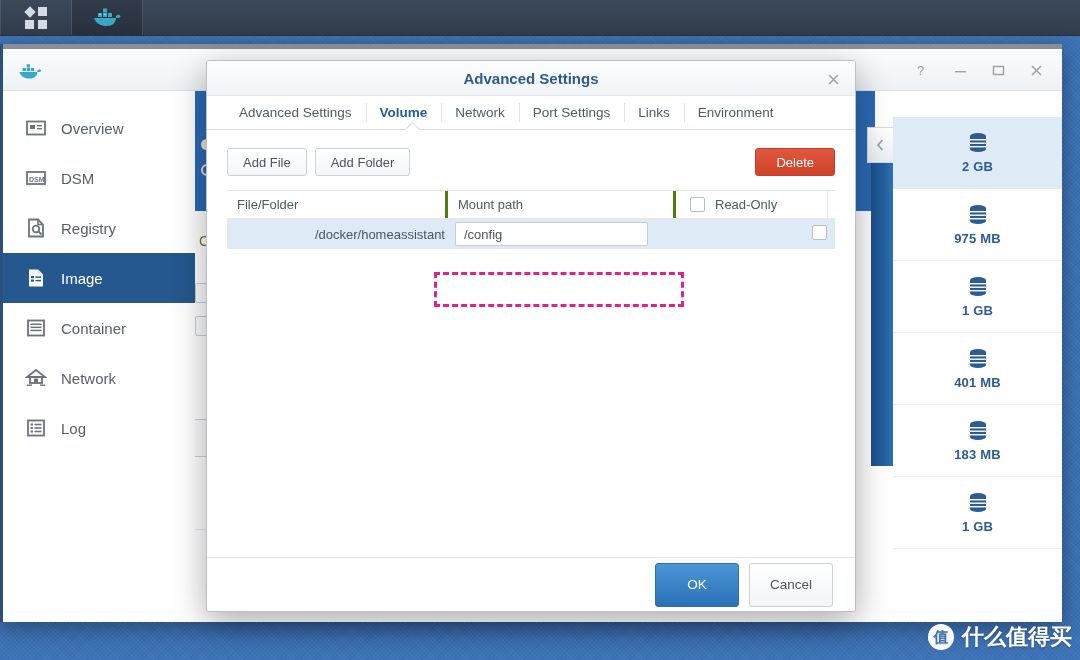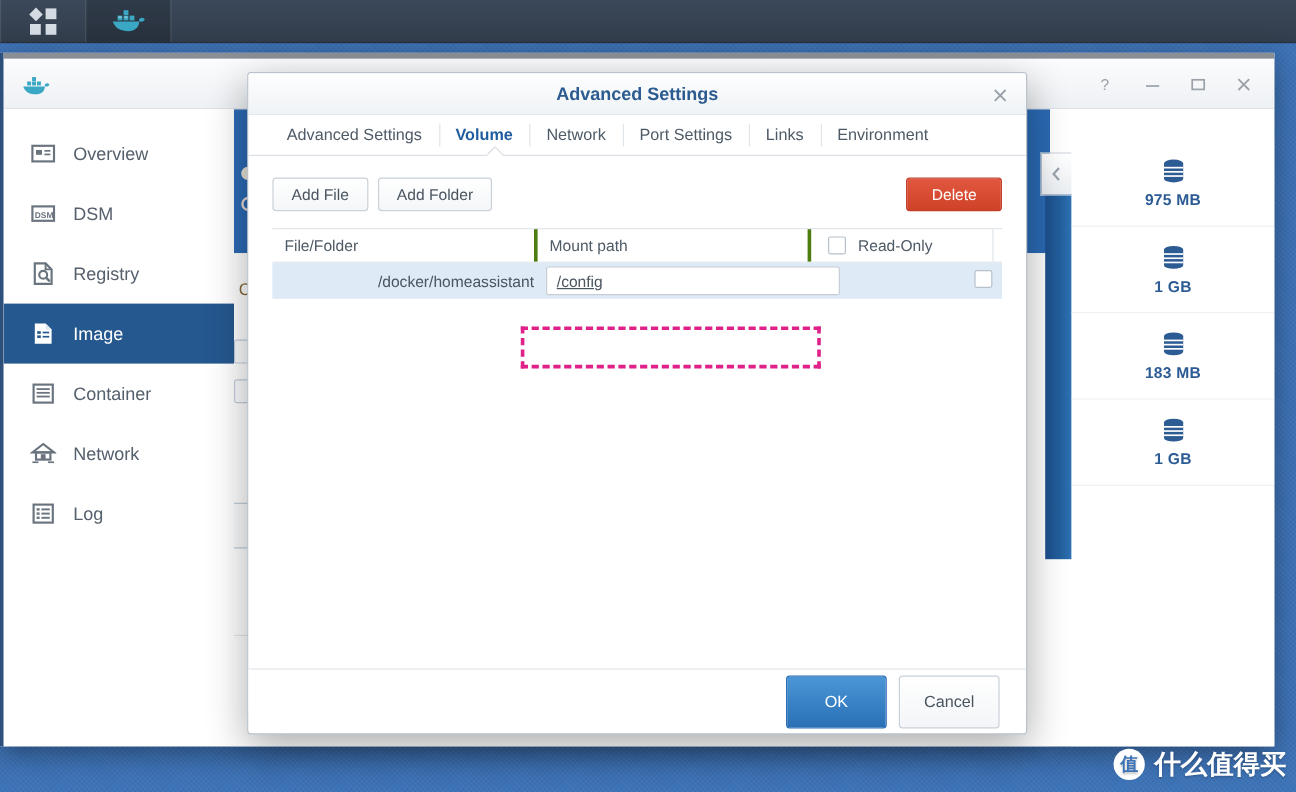--- a/index.html
+++ b/index.html
@@ -214,23 +214,23 @@
   .c4 { flex: 1; }
   .vt-head .c2, .vt-head .c3 { border-left: 3px solid #4d7c0f; }
   .vt-head .c4 { border-left: 1px solid #e2e7ec; }
   .vt-row { height: 30px; background: #dfeaf7; align-items: center; }
   .vt-row .cell { font-size: 13px; color: #4a5560; }
   .cbox {
     width: 15px; height: 15px; border: 1px solid #b6c0ca; background: #fff;
     border-radius: 2px; display: inline-block;
   }
   .mini-input {
-    width: 245px; height: 24px; border: 1px solid #c6cdd5; background: #fff;
+    width: 193px; height: 24px; border: 1px solid #c6cdd5; background: #fff;
     border-radius: 2px; font-size: 13px; color: #4a5560;
-    display: flex; align-items: center; padding-left: 8px; text-decoration: underline;
+    display: flex; align-items: center; padding-left: 8px;
   }
 
   #hl-box {
     position: absolute; left: 227px; top: 142px; width: 250px; height: 35px;
     border: 3px dashed #e0218a; pointer-events: none;
   }
 
   #dlg-footer {
     position: absolute; left: 0; right: 0; bottom: 0; height: 54px;
     border-top: 1px solid #e3e7eb; background: #fff;
@@ -431,20 +431,31 @@
         </div>
 
         <div id="dark-strip"></div>
         <div id="collapse-tab">
           <svg width="9" height="12" viewBox="0 0 9 12">
             <path d="M6.5 1 L2 6 L6.5 11" fill="none" stroke="#9aa2ab" stroke-width="1.8"></path>
           </svg>
         </div>
 
         <div id="img-list">
+          <div class="img-row sel">
+            <svg class="db-icon" width="20" height="22" viewBox="0 0 20 22">
+              <ellipse cx="10" cy="4" rx="8" ry="3" fill="#2d5c94"></ellipse>
+              <rect x="2" y="4" width="16" height="13" fill="#2d5c94"></rect>
+              <ellipse cx="10" cy="17" rx="8" ry="3" fill="#2d5c94"></ellipse>
+              <rect x="2" y="7" width="16" height="1.4" fill="#ffffff"></rect>
+              <rect x="2" y="10.5" width="16" height="1.4" fill="#ffffff"></rect>
+              <rect x="2" y="14" width="16" height="1.4" fill="#ffffff"></rect>
+            </svg>
+            <span class="img-size">2 GB</span>
+          </div>
           <div class="img-row">
             <svg class="db-icon" width="20" height="22" viewBox="0 0 20 22">
               <ellipse cx="10" cy="4" rx="8" ry="3" fill="#2d5c94"></ellipse>
                 <rect x="2" y="4" width="16" height="13" fill="#2d5c94"></rect>
                 <ellipse cx="10" cy="17" rx="8" ry="3" fill="#2d5c94"></ellipse>
               <rect x="2" y="7" width="16" height="1.4" fill="#ffffff"></rect>
                 <rect x="2" y="10.5" width="16" height="1.4" fill="#ffffff"></rect>
                 <rect x="2" y="14" width="16" height="1.4" fill="#ffffff"></rect>
             </svg>
             <span class="img-size">975 MB</span>
@@ -462,31 +473,42 @@
           </div>
           <div class="img-row">
             <svg class="db-icon" width="20" height="22" viewBox="0 0 20 22">
               <ellipse cx="10" cy="4" rx="8" ry="3" fill="#2d5c94"></ellipse>
                 <rect x="2" y="4" width="16" height="13" fill="#2d5c94"></rect>
                 <ellipse cx="10" cy="17" rx="8" ry="3" fill="#2d5c94"></ellipse>
               <rect x="2" y="7" width="16" height="1.4" fill="#ffffff"></rect>
                 <rect x="2" y="10.5" width="16" height="1.4" fill="#ffffff"></rect>
                 <rect x="2" y="14" width="16" height="1.4" fill="#ffffff"></rect>
             </svg>
-            <span class="img-size">183 MB</span>
+            <span class="img-size">401 MB</span>
           </div>
           <div class="img-row">
             <svg class="db-icon" width="20" height="22" viewBox="0 0 20 22">
               <ellipse cx="10" cy="4" rx="8" ry="3" fill="#2d5c94"></ellipse>
                 <rect x="2" y="4" width="16" height="13" fill="#2d5c94"></rect>
                 <ellipse cx="10" cy="17" rx="8" ry="3" fill="#2d5c94"></ellipse>
               <rect x="2" y="7" width="16" height="1.4" fill="#ffffff"></rect>
                 <rect x="2" y="10.5" width="16" height="1.4" fill="#ffffff"></rect>
                 <rect x="2" y="14" width="16" height="1.4" fill="#ffffff"></rect>
             </svg>
+            <span class="img-size">183 MB</span>
+          </div>
+          <div class="img-row">
+            <svg class="db-icon" width="20" height="22" viewBox="0 0 20 22">
+              <ellipse cx="10" cy="4" rx="8" ry="3" fill="#2d5c94"></ellipse>
+                <rect x="2" y="4" width="16" height="13" fill="#2d5c94"></rect>
+                <ellipse cx="10" cy="17" rx="8" ry="3" fill="#2d5c94"></ellipse>
+              <rect x="2" y="7" width="16" height="1.4" fill="#ffffff"></rect>
+                <rect x="2" y="10.5" width="16" height="1.4" fill="#ffffff"></rect>
+                <rect x="2" y="14" width="16" height="1.4" fill="#ffffff"></rect>
+            </svg>
             <span class="img-size">1 GB</span>
           </div>
         </div>
       </div>
     </div>
   </div>
 
   <div id="dialog">
 
     <div id="dlg-title">

